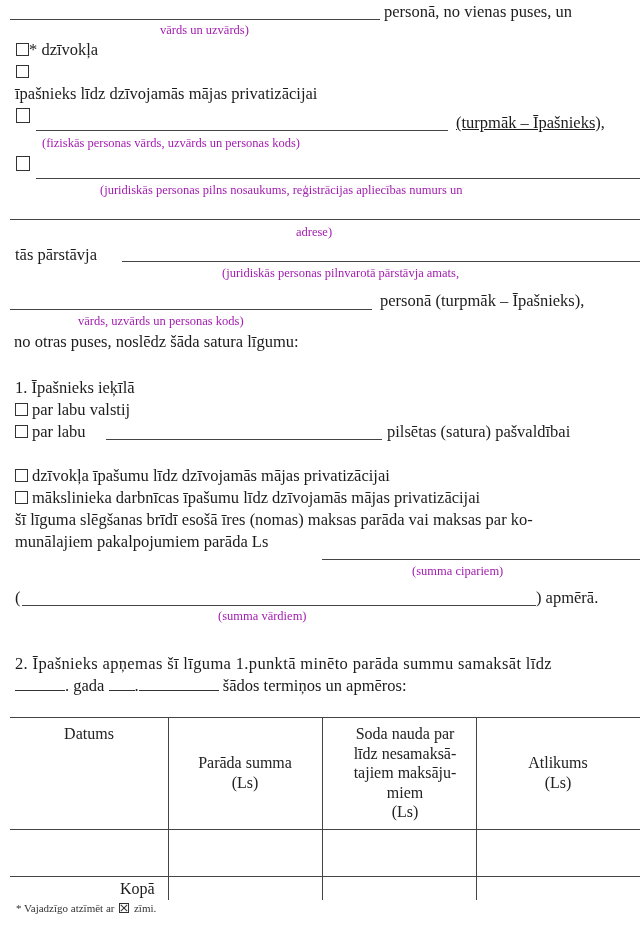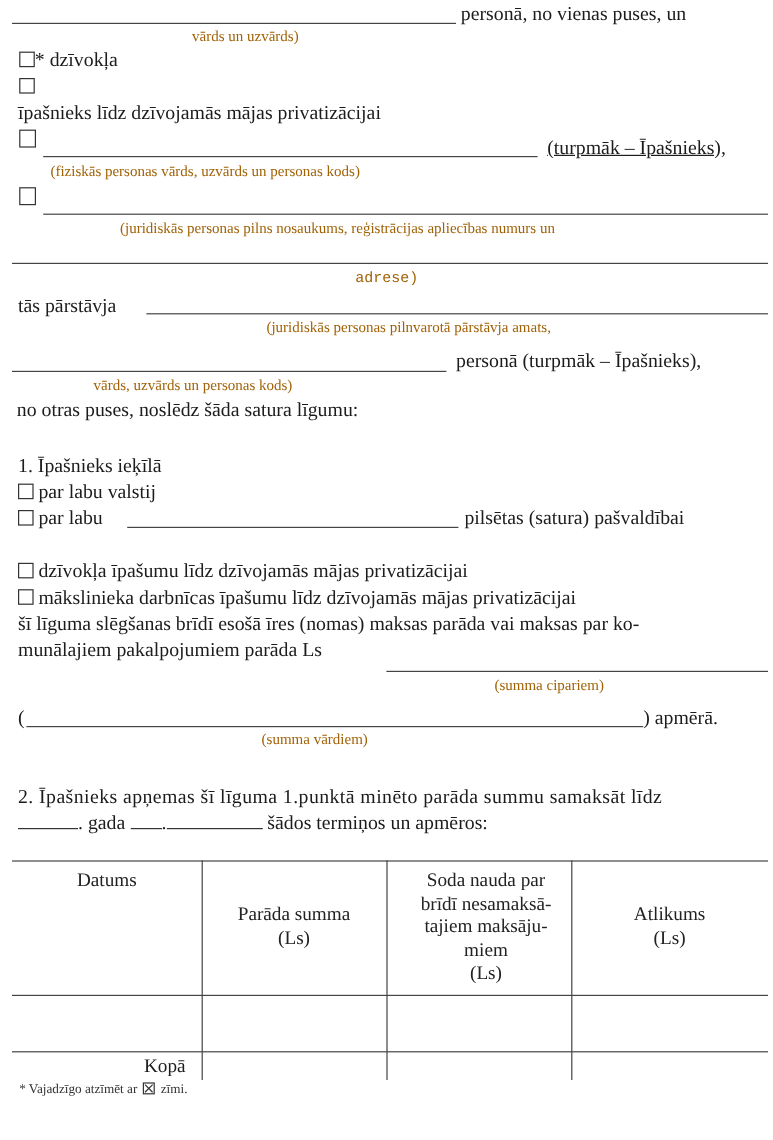--- a/index.html
+++ b/index.html
@@ -3,21 +3,21 @@
 <meta charset="utf-8">
 <style>
   html, body { margin: 0; padding: 0; background: #ffffff; }
   body {
     width: 644px; height: 950px; position: relative; overflow: hidden;
     font-family: "Liberation Serif", "DejaVu Serif", serif;
     color: #1c1c1c;
   }
   .abs { position: absolute; white-space: nowrap; }
   .t16 { font-size: 16.5px; line-height: 20px; }
-  .t13 { font-size: 12.5px; line-height: 16px; color: #a16207; }
+  .t13 { font-size: 12.5px; line-height: 16px; color: #a21caf; }
   .t11 { font-size: 11px; line-height: 14px; color: #333; }
   .line { position: absolute; height: 0; border-top: 1.3px solid #444; }
   .cb {
     display: inline-block; width: 13px; height: 13px; border: 1.3px solid #333;
     box-sizing: border-box; vertical-align: -1px; margin-right: 4px; background: #fff;
   }
   .cbx { position: absolute; width: 14px; height: 15px; border: 1.3px solid #333; box-sizing: border-box; }
   .vline { position: absolute; width: 0; border-left: 1.2px solid #444; }
   .th {
     position: absolute; text-align: center; font-size: 16px; line-height: 20px; color: #222;
@@ -51,21 +51,21 @@
 
 <div class="cbx" style="left:16px; top:108px;"></div>
 <div class="line" style="left:36px; top:130px; width:412px;"></div>
 <div class="abs t16" style="left:456px; top:113px;text-decoration:underline;">(turpmāk – Īpašnieks),</div>
 <div class="abs t13" style="left:42px; top:135px;">(fiziskās personas vārds, uzvārds un personas kods)</div>
 
 <div class="cbx" style="left:16px; top:156px;"></div>
 <div class="line" style="left:36px; top:178px; width:604px;"></div>
 <div class="abs t13" style="left:100px; top:182px;">(juridiskās personas pilns nosaukums, reģistrācijas apliecības numurs un</div>
 <div class="line" style="left:10px; top:219px; width:630px;"></div>
-<div class="abs t13" style="left:296px; top:224px;font-family:Liberation Mono, monospace;">adrese)</div>
+<div class="abs t13" style="left:296px; top:224px;">adrese)</div>
 
 <div class="abs t16" style="left:15px; top:245px;">tās pārstāvja</div>
 <div class="line" style="left:122px; top:261px; width:518px;"></div>
 <div class="abs t13" style="left:222px; top:265px;">(juridiskās personas pilnvarotā pārstāvja amats,</div>
 <div class="line" style="left:10px; top:309px; width:362px;"></div>
 <div class="abs t16" style="left:380px; top:291px;">personā (turpmāk – Īpašnieks),</div>
 <div class="abs t13" style="left:78px; top:313px;">vārds, uzvārds un personas kods)</div>
 <div class="abs t16" style="left:14px; top:332px;">no otras puses, noslēdz šāda satura līgumu:</div>
 
 <div class="abs t16" style="left:15px; top:378px;">1. Īpašnieks ieķīlā</div>
@@ -117,21 +117,21 @@
   </div>
   <div class="th" style="left:168px; top:717px; width:154px; height:112px;">
     <div>
       <div>Parāda summa</div>
       <div>(Ls)</div>
     </div>
   </div>
   <div class="th" style="left:328px; top:717px; width:154px; height:112px; line-height:19.5px;">
     <div>
       <div>Soda nauda par</div>
-      <div>brīdī nesamaksā-</div>
+      <div>līdz nesamaksā-</div>
       <div>tajiem maksāju-</div>
       <div>miem</div>
       <div>(Ls)</div>
     </div>
   </div>
   <div class="th" style="left:476px; top:717px; width:164px; height:112px;">
     <div>
       <div>Atlikums</div>
       <div>(Ls)</div>
     </div>

